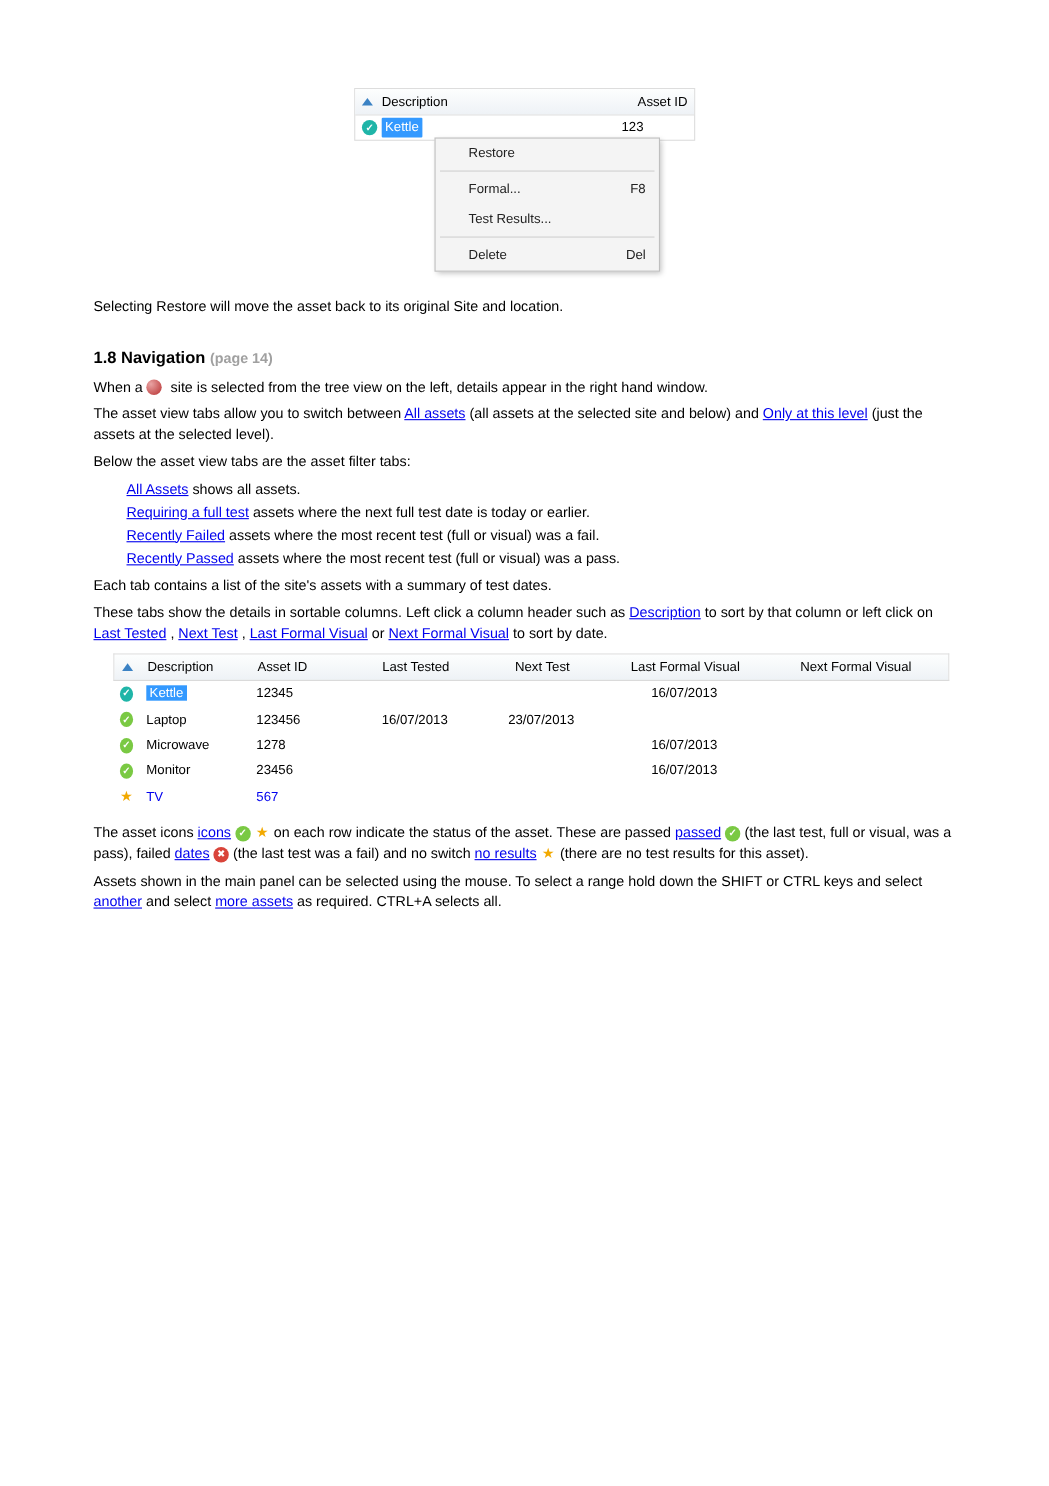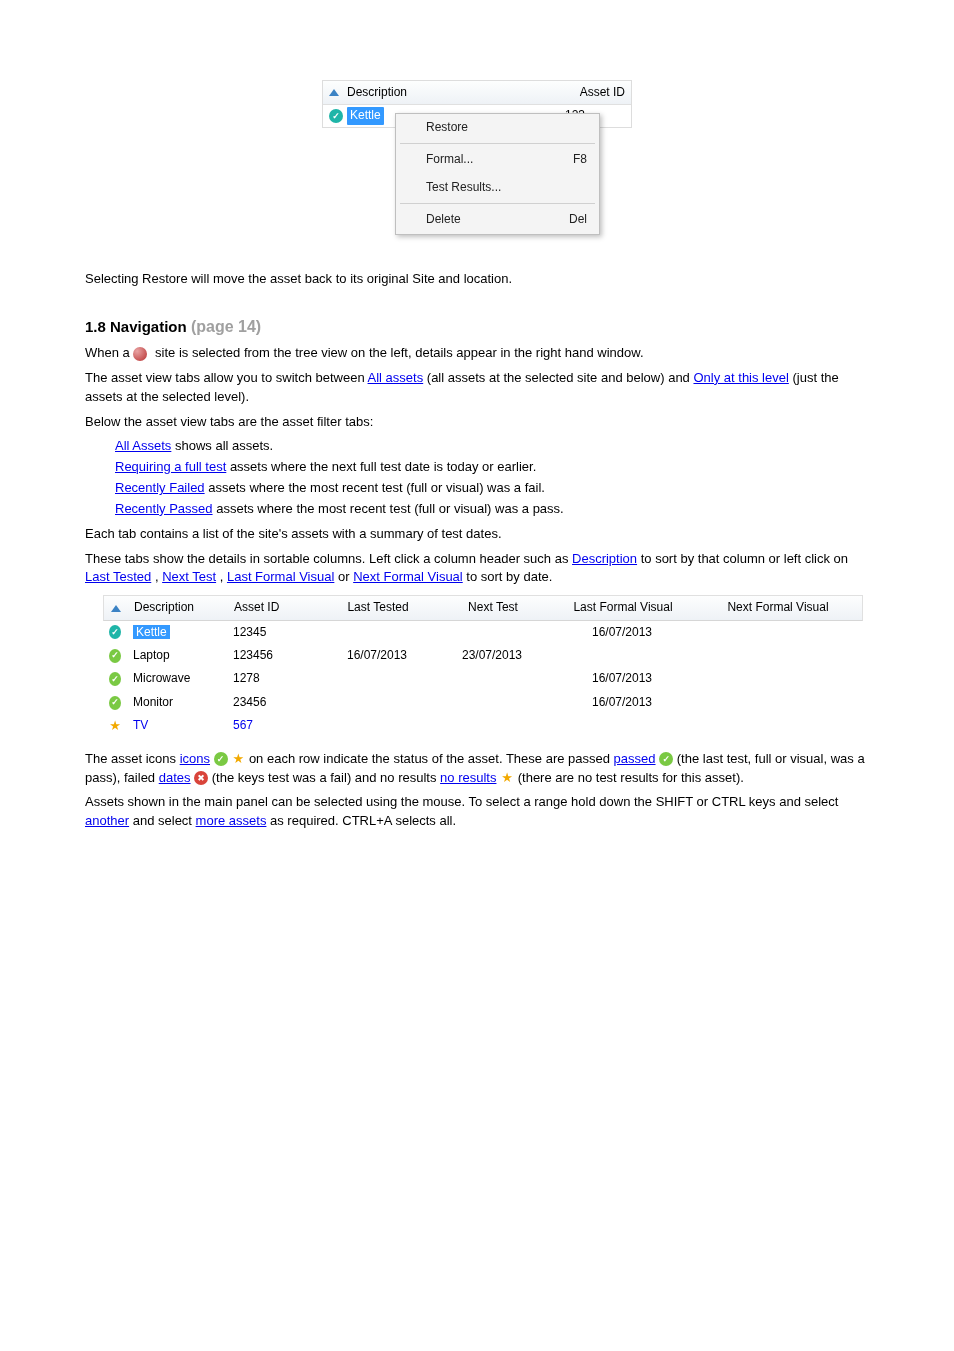--- a/index.html
+++ b/index.html
@@ -37,21 +37,21 @@
     border-bottom:7px solid #3b82c4; margin-right:8px;
   }
   .shot1 .row {
     display:flex; align-items:center; font-size:12px; padding:2px 6px;
   }
   .shot1 .row .c1 { display:flex; align-items:center; flex:1; gap:4px; }
   .shot1 .row .c2 { width:80px; text-align:right; padding-right:40px; }
   .sel { background:#3399ff; color:#fff; padding:0 3px; border-radius:1px; }
 
   .ctx-menu {
-    position:absolute; top:32px; left:72px;
+    position:absolute; top:44px; left:72px;
     width:205px; background:#f4f4f4;
     border:1px solid #bfbfbf;
     box-shadow:2px 2px 5px rgba(0,0,0,0.25);
     font-size:12px; color:#222;
   }
   .ctx-menu .mi {
     display:flex; justify-content:space-between;
     padding:5px 12px 5px 30px;
   }
   .ctx-menu .sep { height:1px; background:#d0d0d0; margin:2px 4px; }
@@ -70,21 +70,21 @@
   }
   .ico-star::after { content:"★"; }
   .ico-site {
     width:14px; height:14px; border-radius:50%;
     background: radial-gradient(circle at 30% 30%, #e9a3a3, #b73030);
     display:inline-block; vertical-align:middle; margin-right:4px;
   }
 
   
   .heading-18 { font-size:15px; font-weight:bold; margin:26px 0 4px 0; }
-  .page-ref { color:#a0a0a0; font-size:16px; }
+  .page-ref { color:#a0a0a0; font-size:13px; }
 
   .tabs-list { margin:4px 0 4px 30px; }
   .tabs-list div { margin-bottom:2px; }
   .tabs-list .tab-name { color:#0000EE; text-decoration:underline; }
 
   
   .shot2 {
     margin:8px 0 12px 18px;
     width:760px;
     font-size:12px;
@@ -280,21 +280,21 @@
   <span>The asset icons </span>
   <span class="link">icons</span>
   <span class="ico-check"></span>
   <span class="ico-star"></span>
   <span> on each row indicate the status of the asset. These are passed </span>
   <span class="link">passed</span>
   <span class="ico-check"></span>
   <span> (the last test, full or visual, was a pass), failed </span>
   <span class="link">dates</span>
   <span style="display:inline-flex;width:14px;height:14px;border-radius:50%;background:#d9443a;color:#fff;align-items:center;justify-content:center;font-size:9px;vertical-align:middle;">✖</span>
-  <span> (the keys test was a fail) and no results </span>
+  <span> (the last test was a fail) and no switch </span>
   <span class="link">no results</span>
   <span class="ico-star"></span>
   <span> (there are no test results for this asset).</span>
 </p>
 
 <p class="para">
   <span>Assets shown in the main panel can be selected using the mouse. To select a range hold down the SHIFT or CTRL keys and select </span>
   <span class="link">another</span>
   <span> and select </span>
   <span class="link">more assets</span>

